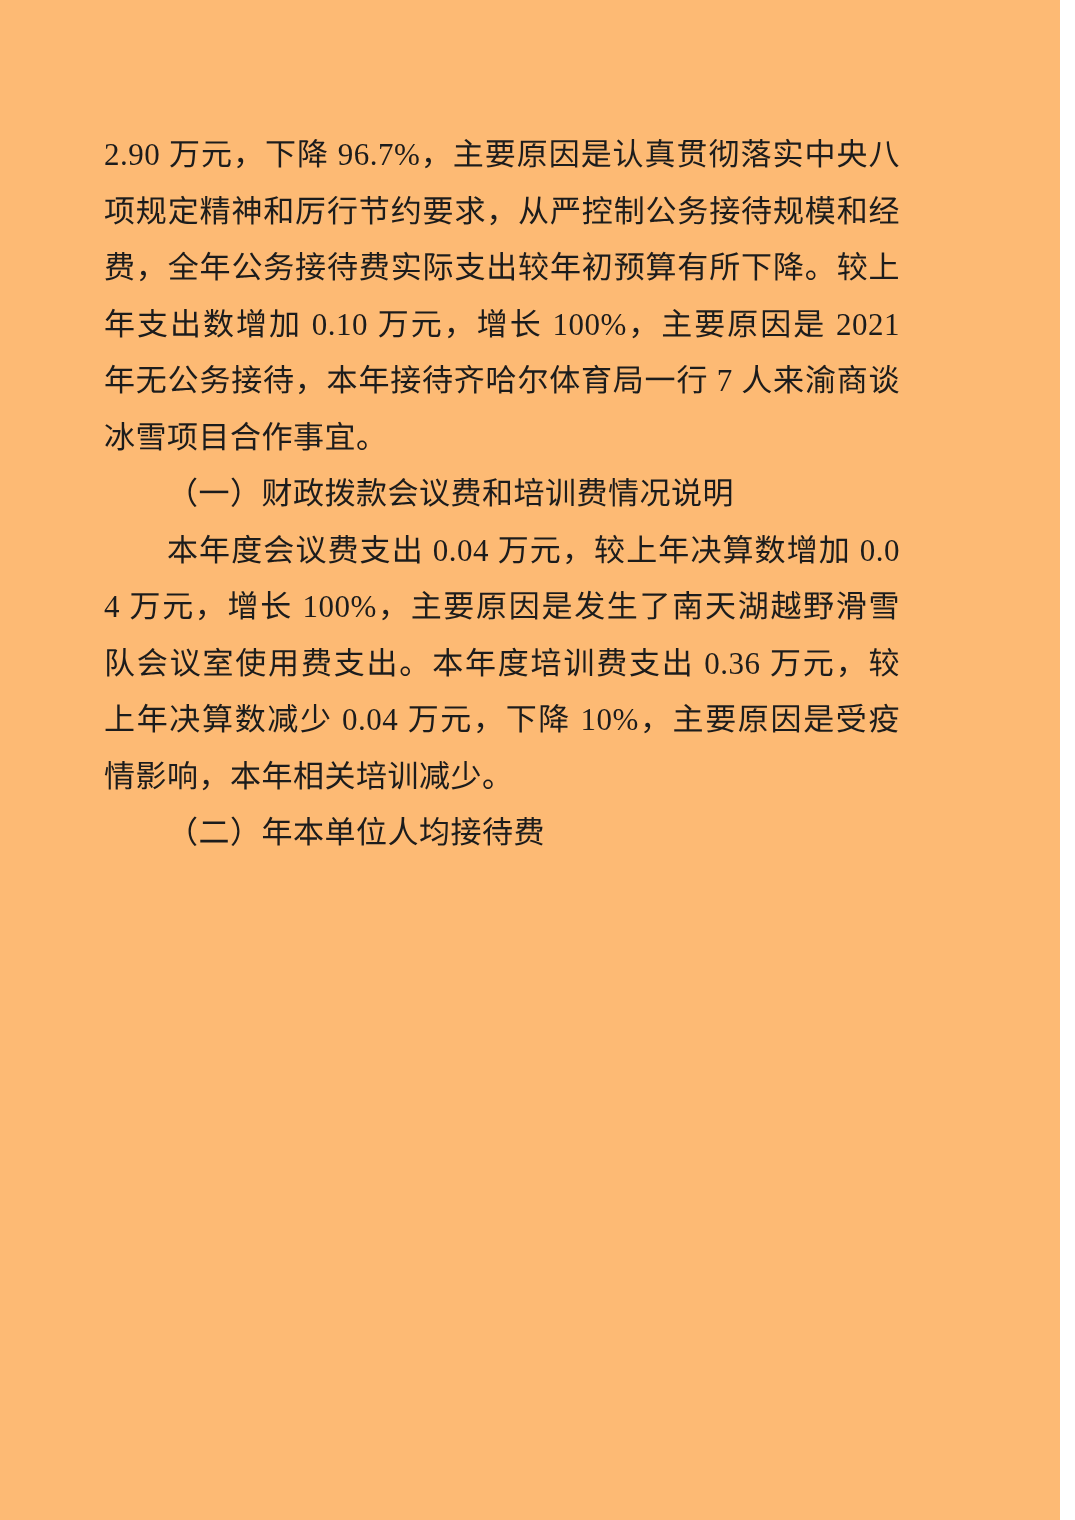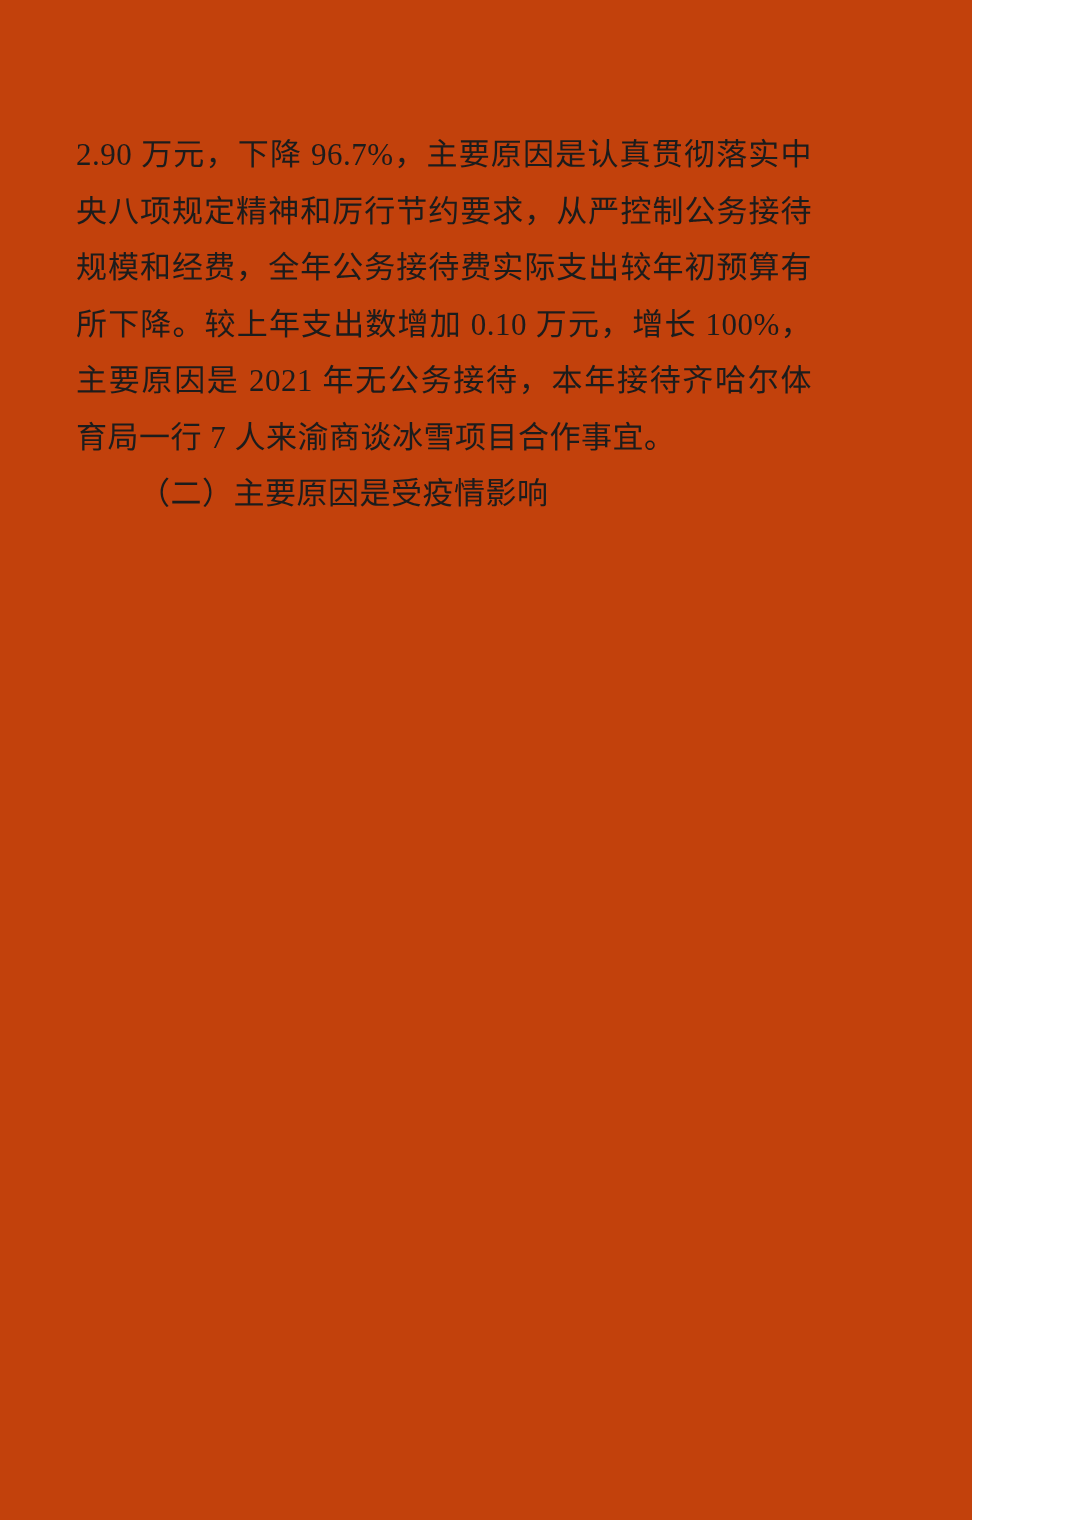--- a/index.html
+++ b/index.html
@@ -10,25 +10,25 @@
   body {
     width: 1075px;
     height: 1520px;
     overflow: hidden;
     position: relative;
   }
   .page {
     position: absolute;
     top: 0;
     left: 0;
-    width: 972px;
+    width: 1060px;
     height: 1520px;
-    background: #c2410c;
+    background: #fdba74;
     box-sizing: border-box;
-    padding: 127px 160px 0 76px;
+    padding: 127px 160px 0 104px;
   }
   .para {
     margin: 0;
     font-family: "Liberation Serif", "DejaVu Serif", serif;
     font-size: 31px;
     line-height: 56.5px;
     color: #1c1c1c;
     text-align: justify;
     text-align-last: left;
     letter-spacing: 0.5px;
@@ -48,18 +48,20 @@
 </head>
 <body>
 
 <div class="page">
 
   <p class="para">2.90 万元，下降 96.7%，主要原因是认真贯彻落实中央八项规定精神和厉行节约要求，从严控制公务接待规模和经费，全年公务接待费实际支出较年初预算有所下降。较上年支出数增加 0.10 万元，增长 100%，主要原因是 2021 年无公务接待，本年接待齐哈尔体育局一行 7 人来渝商谈冰雪项目合作事宜。</p>
 
 
 
 
+  <p class="para indent">（一）财政拨款会议费和培训费情况说明</p>
 
+  <p class="para indent">本年度会议费支出 0.04 万元，较上年决算数增加 0.04 万元，增长 100%，主要原因是发生了南天湖越野滑雪队会议室使用费支出。本年度培训费支出 0.36 万元，较上年决算数减少 0.04 万元，下降 10%，主要原因是受疫情影响，本年相关培训减少。</p>
 
-  <p class="para indent">（二）主要原因是受疫情影响</p>
+  <p class="para indent">（二）年本单位人均接待费</p>
 
 
 </div>
 
 </body></html>

